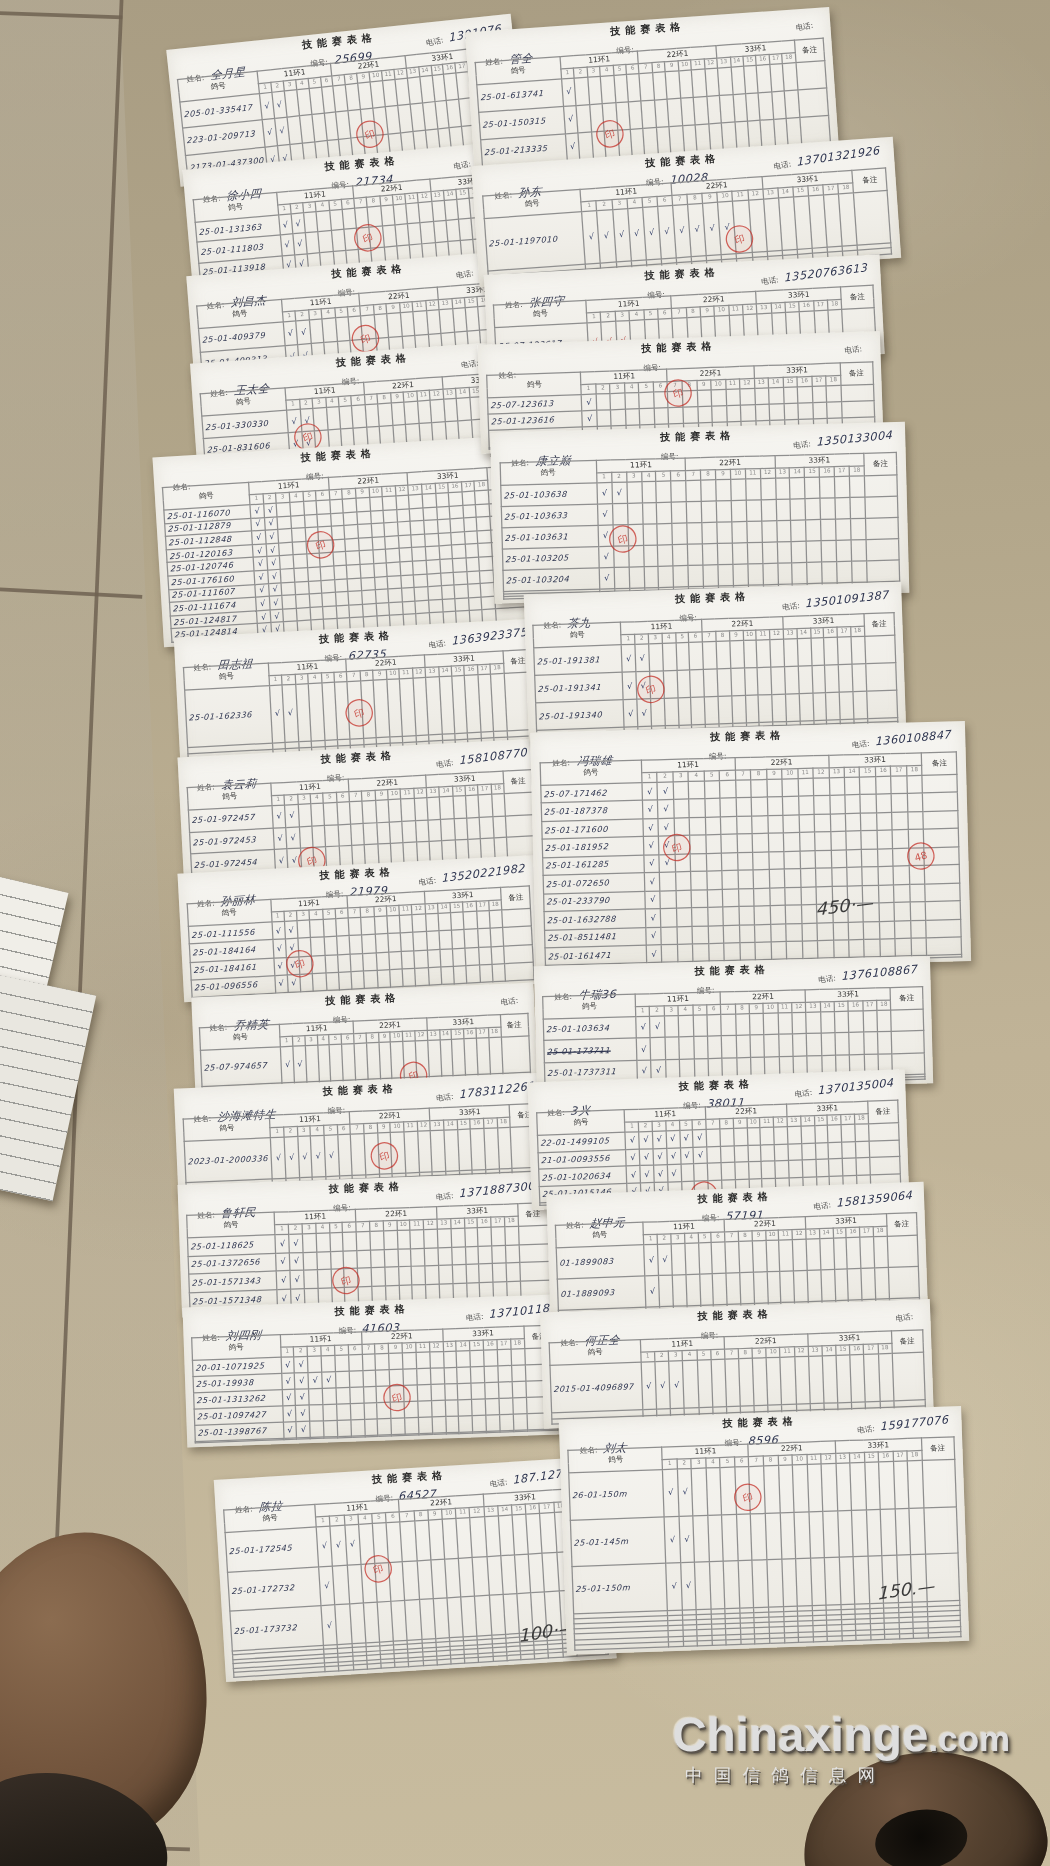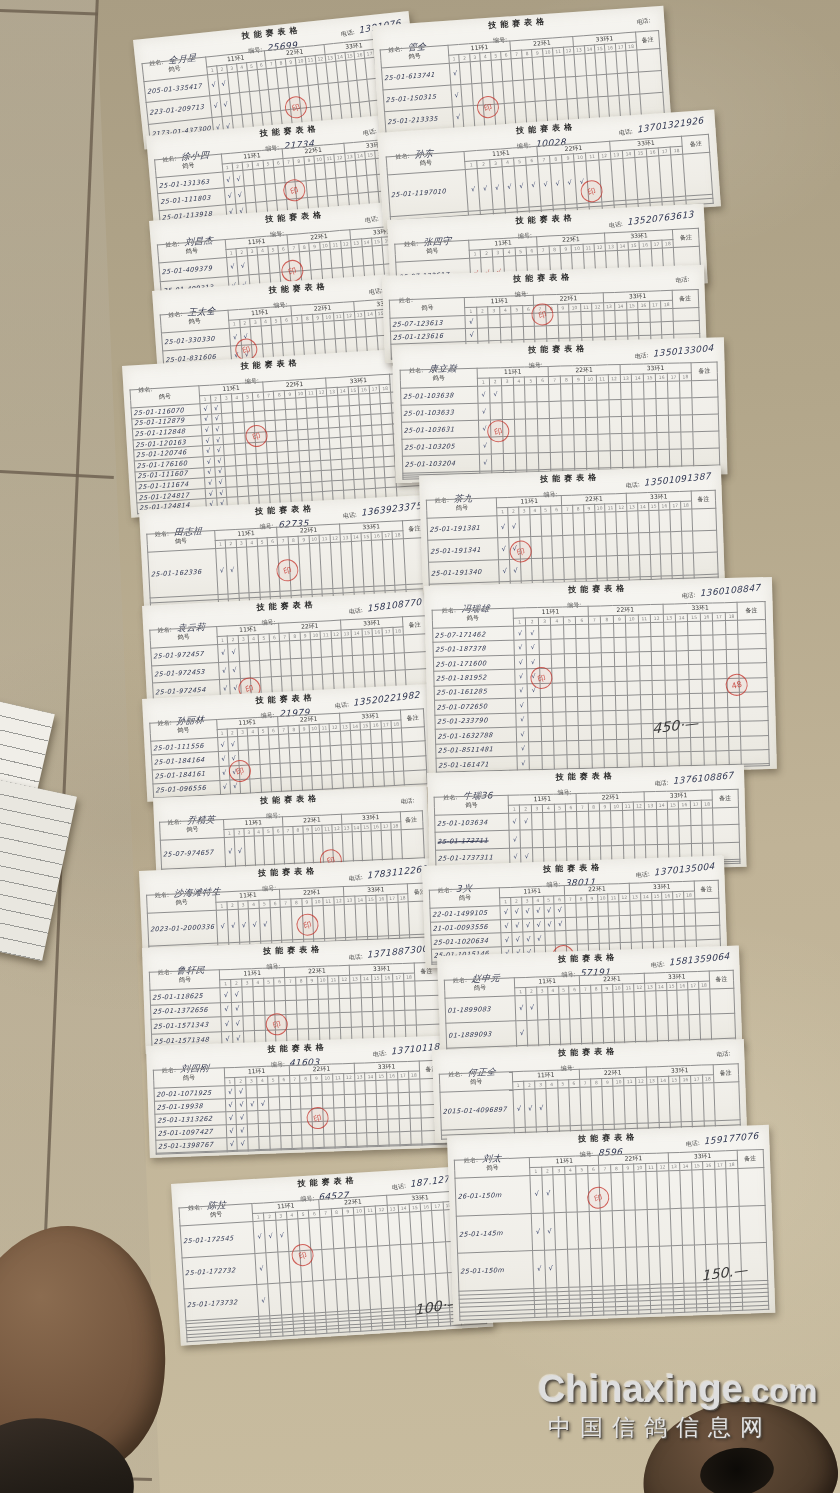--- a/index.html
+++ b/index.html
@@ -72,22 +72,22 @@
     border-radius:50% 50% 40% 42%/60% 60% 40% 40%;transform:rotate(-6deg);
     box-shadow:inset -6px -8px 18px rgba(20,14,8,.6);}
   .shoe-hole{position:absolute;left:700px;top:1448px;width:74px;height:48px;
     background:radial-gradient(circle at 50% 45%,#0c0a07 0%,#1b1610 80%);
     border-radius:50%;transform:rotate(-8deg);}
   
   .wm{position:absolute;left:538px;top:1368px;width:300px;text-align:left;pointer-events:none;}
   .wm-line1{font-family:"Liberation Sans",sans-serif;font-weight:bold;font-size:38px;
     color:#dedede;letter-spacing:0;
     text-shadow:1px 1px 0 #5a544c,2px 2px 3px rgba(35,30,25,.75),-1px -1px 1px rgba(255,255,255,.55);}
-  .wm-com{font-size:32px;}
-  .wm-line2{margin-top:1px;padding-left:10px;font-size:23px;letter-spacing:9px;color:#e3e3e3;
+  .wm-com{font-size:28px;}
+  .wm-line2{margin-top:1px;padding-left:10px;font-size:14px;letter-spacing:9px;color:#e3e3e3;
     text-shadow:1px 1px 0 #5a544c,2px 2px 3px rgba(35,30,25,.7);}
 </style>
 </head>
 <body>
 
 <div id="scene">
   <div class="floor"></div>
   <div class="tile-left"></div>
   <div class="grout g-vert"></div>
   <div class="grout g-h1"></div>

